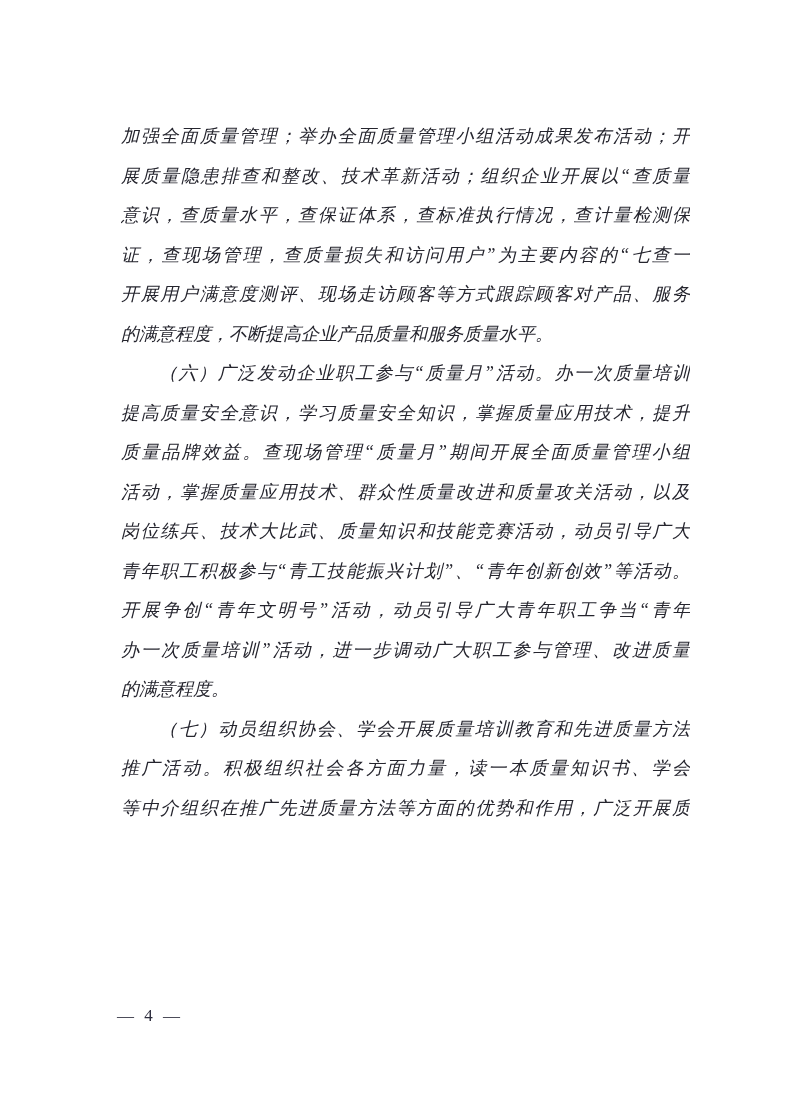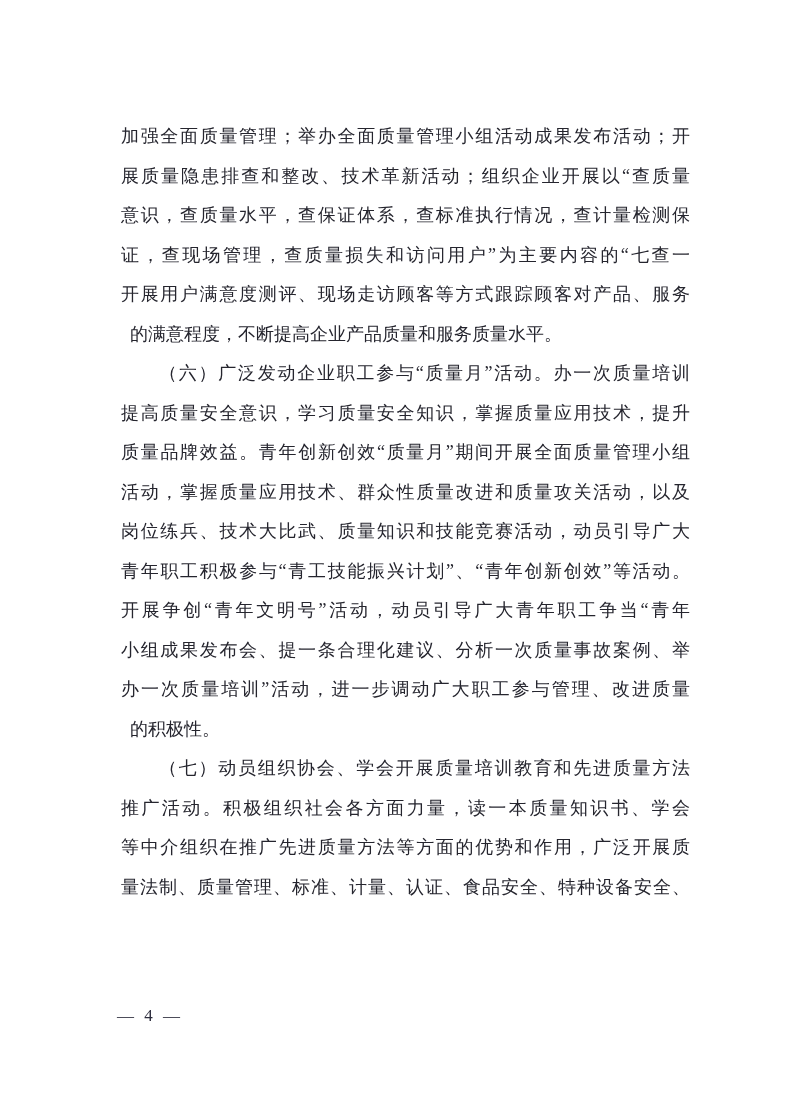--- a/index.html
+++ b/index.html
@@ -14,35 +14,35 @@
     margin: 0 auto;
     background: #ffffff;
     overflow: hidden;
     font-family: "Liberation Serif", "DejaVu Serif", serif;
   }
   .textblock {
     position: absolute;
     left: 121px;
     top: 117px;
     width: 569px;
+    font-style: italic;
   }
   .ln {
     font-size: 18px;
     height: 39.5px;
     line-height: 39.5px;
     color: #25252e;
     text-align: justify;
     text-align-last: justify;
     overflow: hidden;
     white-space: normal;
   }
   .ln.end {
     text-align: center;
     text-align-last: left;
-    margin-left: 9px;
   }
   .ln.indent {
     text-indent: 38px;
   }
   .pageno {
     position: absolute;
     left: 117px;
     top: 1001px;
     font-size: 17px;
     line-height: 30px;
@@ -63,34 +63,32 @@
       <div class="ln">展质量隐患排查和整改、技术革新活动；组织企业开展以“查质量</div>
       <div class="ln">意识，查质量水平，查保证体系，查标准执行情况，查计量检测保</div>
       <div class="ln">证，查现场管理，查质量损失和访问用户”为主要内容的“七查一</div>
       <div class="ln">开展用户满意度测评、现场走访顾客等方式跟踪顾客对产品、服务</div>
       <div class="ln end">的满意程度，不断提高企业产品质量和服务质量水平。</div>
     </div>
 
     <div>
       <div class="ln indent">（六）广泛发动企业职工参与“质量月”活动。办一次质量培训</div>
       <div class="ln">提高质量安全意识，学习质量安全知识，掌握质量应用技术，提升</div>
-      <div class="ln">质量品牌效益。青年创新创效“质量月”期间开展全面质量管理小组</div>
+      <div class="ln">质量品牌效益。查现场管理“质量月”期间开展全面质量管理小组</div>
       <div class="ln">活动，掌握质量应用技术、群众性质量改进和质量攻关活动，以及</div>
       <div class="ln">岗位练兵、技术大比武、质量知识和技能竞赛活动，动员引导广大</div>
       <div class="ln">青年职工积极参与“青工技能振兴计划”、“青年创新创效”等活动。</div>
       <div class="ln">开展争创“青年文明号”活动，动员引导广大青年职工争当“青年</div>
-      <div class="ln">小组成果发布会、提一条合理化建议、分析一次质量事故案例、举</div>
       <div class="ln">办一次质量培训”活动，进一步调动广大职工参与管理、改进质量</div>
-      <div class="ln end">的积极性。</div>
+      <div class="ln end">的满意程度。</div>
     </div>
 
     <div>
       <div class="ln indent">（七）动员组织协会、学会开展质量培训教育和先进质量方法</div>
       <div class="ln">推广活动。积极组织社会各方面力量，读一本质量知识书、学会</div>
       <div class="ln">等中介组织在推广先进质量方法等方面的优势和作用，广泛开展质</div>
-      <div class="ln">量法制、质量管理、标准、计量、认证、食品安全、特种设备安全、</div>
     </div>
 
   </div>
 
   <div class="pageno">— 4 —</div>
 
 </div>
 
 </body></html>

